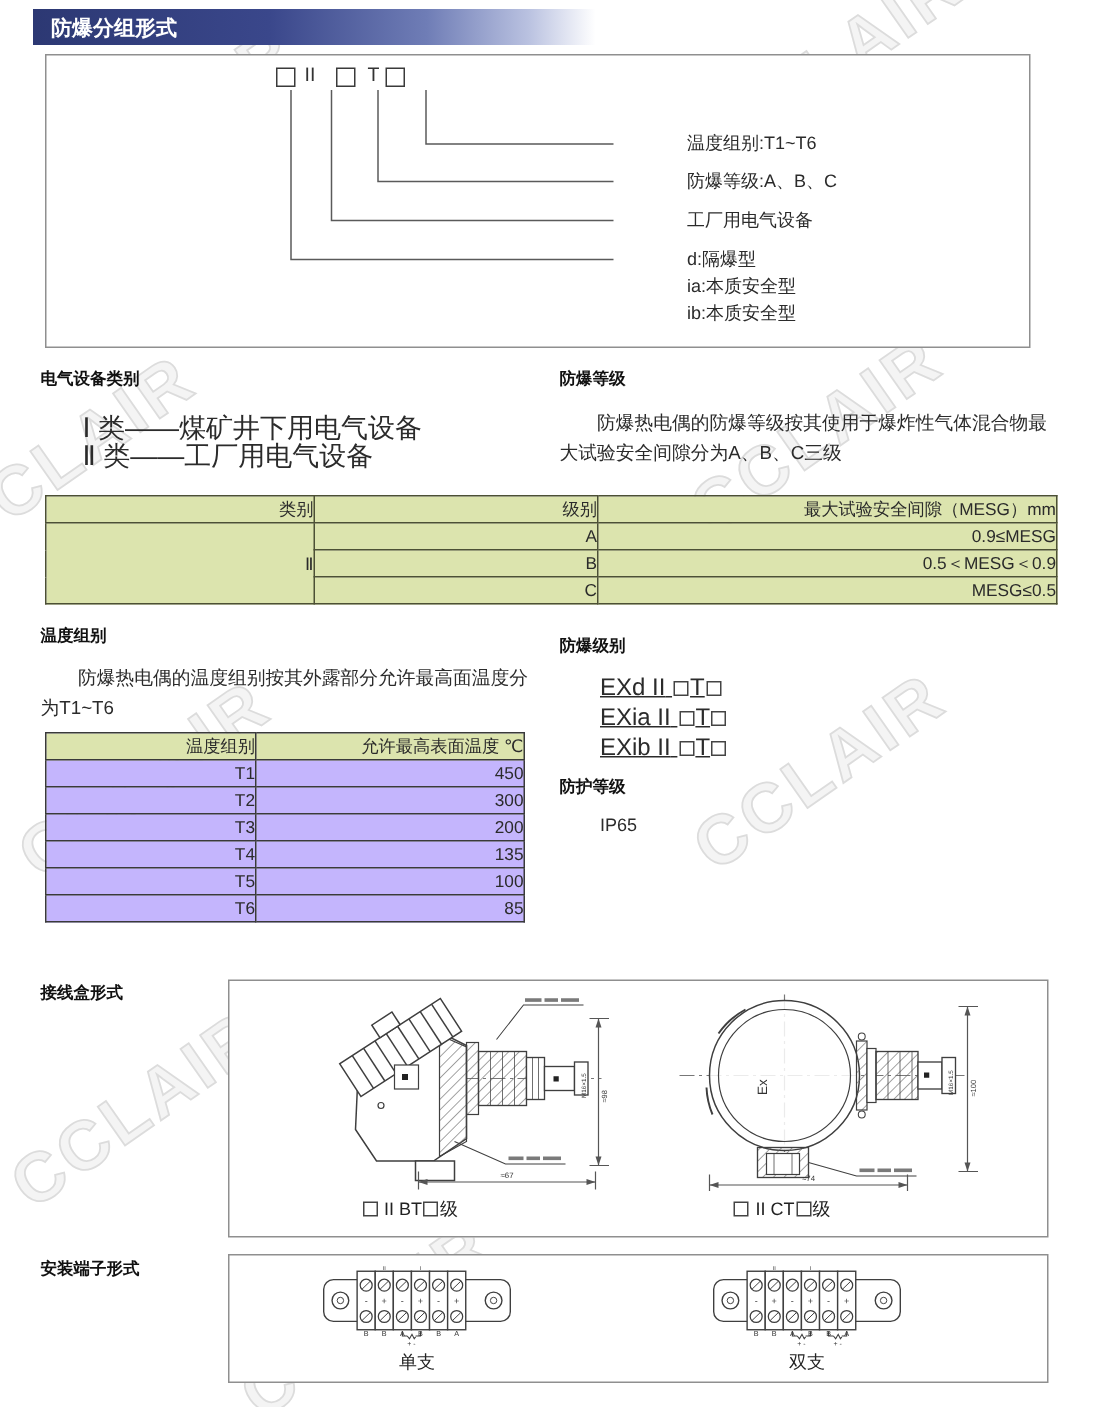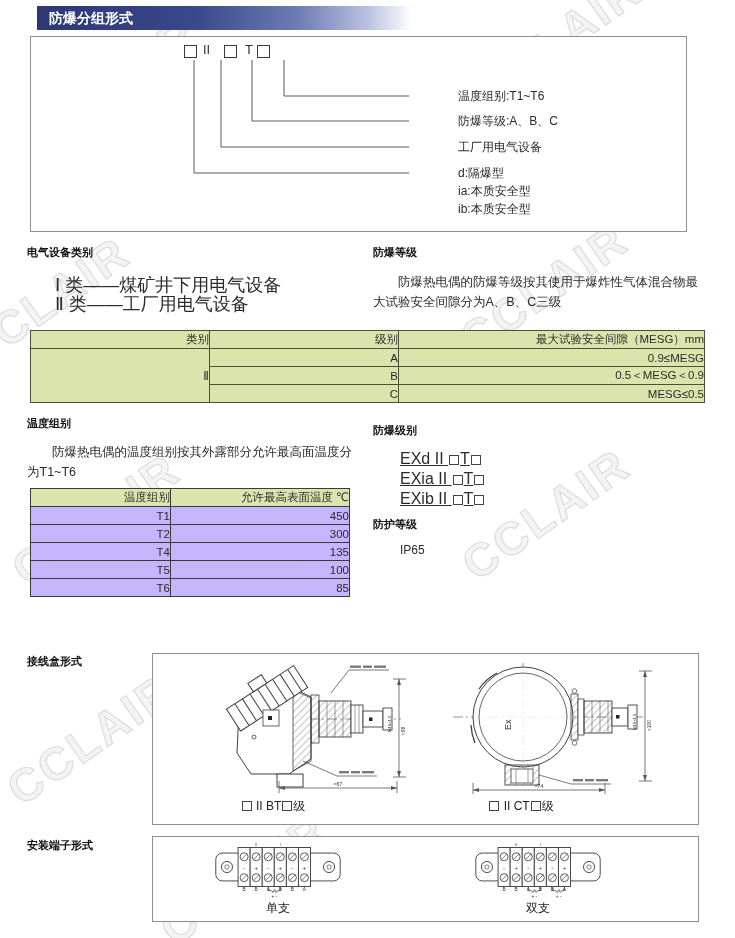--- a/index.html
+++ b/index.html
@@ -4,21 +4,21 @@
 <style>
   html,body{margin:0;padding:0;background:#fff;}
   .page{position:relative;width:735px;height:938px;background:#fff;overflow:hidden;
         font-family:"Liberation Sans","DejaVu Sans",sans-serif;color:#2b2b2b;}
   .ab{position:absolute;z-index:1;}
   
   .wm{position:absolute;z-index:0;font-size:46px;font-weight:bold;letter-spacing:3px;
       color:rgba(205,205,205,0.22);-webkit-text-stroke:1.2px #dcdcdc;
       transform:rotate(-35deg);white-space:nowrap;user-select:none;}
   
-  .hdr{left:37px;top:6px;width:375px;height:24px;box-sizing:border-box;padding-left:12px;
+  .hdr{left:22px;top:6px;width:375px;height:24px;box-sizing:border-box;padding-left:12px;
        background:linear-gradient(90deg,#2c3873 0%,#3a478b 42%,#6f7db6 70%,#b9c1e0 88%,rgba(255,255,255,0) 100%);
        color:#fff;font-size:14px;font-weight:bold;line-height:24px;}
   
   .dbox{left:30px;top:36px;width:655px;height:194px;border:1px solid #8f8f8f;background:#fff;}
   .sq{position:absolute;width:13px;height:13px;border:1.5px solid #3a3a3a;box-sizing:border-box;background:#fff;}
   .symtxt{position:absolute;font-size:13px;color:#333;}
   .dlabel{position:absolute;left:380px;font-size:12px;color:#2b2b2b;transform:translateY(-50%);white-space:nowrap;margin-left:47px;}
   
   .h{position:absolute;z-index:1;font-size:11px;font-weight:bold;color:#111;white-space:nowrap;}
   .txt{position:absolute;z-index:1;font-size:18px;color:#2b2b2b;white-space:nowrap;}
@@ -133,20 +133,24 @@
       <td class="ghead">温度组别</td>
       <td class="ghead">允许最高表面温度 ℃</td>
     </tr>
     <tr>
           <td>T1</td>
           <td>450</td>
         </tr>
     <tr>
           <td>T2</td>
           <td>300</td>
+        </tr>
+    <tr>
+          <td>T3</td>
+          <td>200</td>
         </tr>
     <tr>
           <td>T4</td>
           <td>135</td>
         </tr>
     <tr>
           <td>T5</td>
           <td>100</td>
         </tr>
     <tr>

